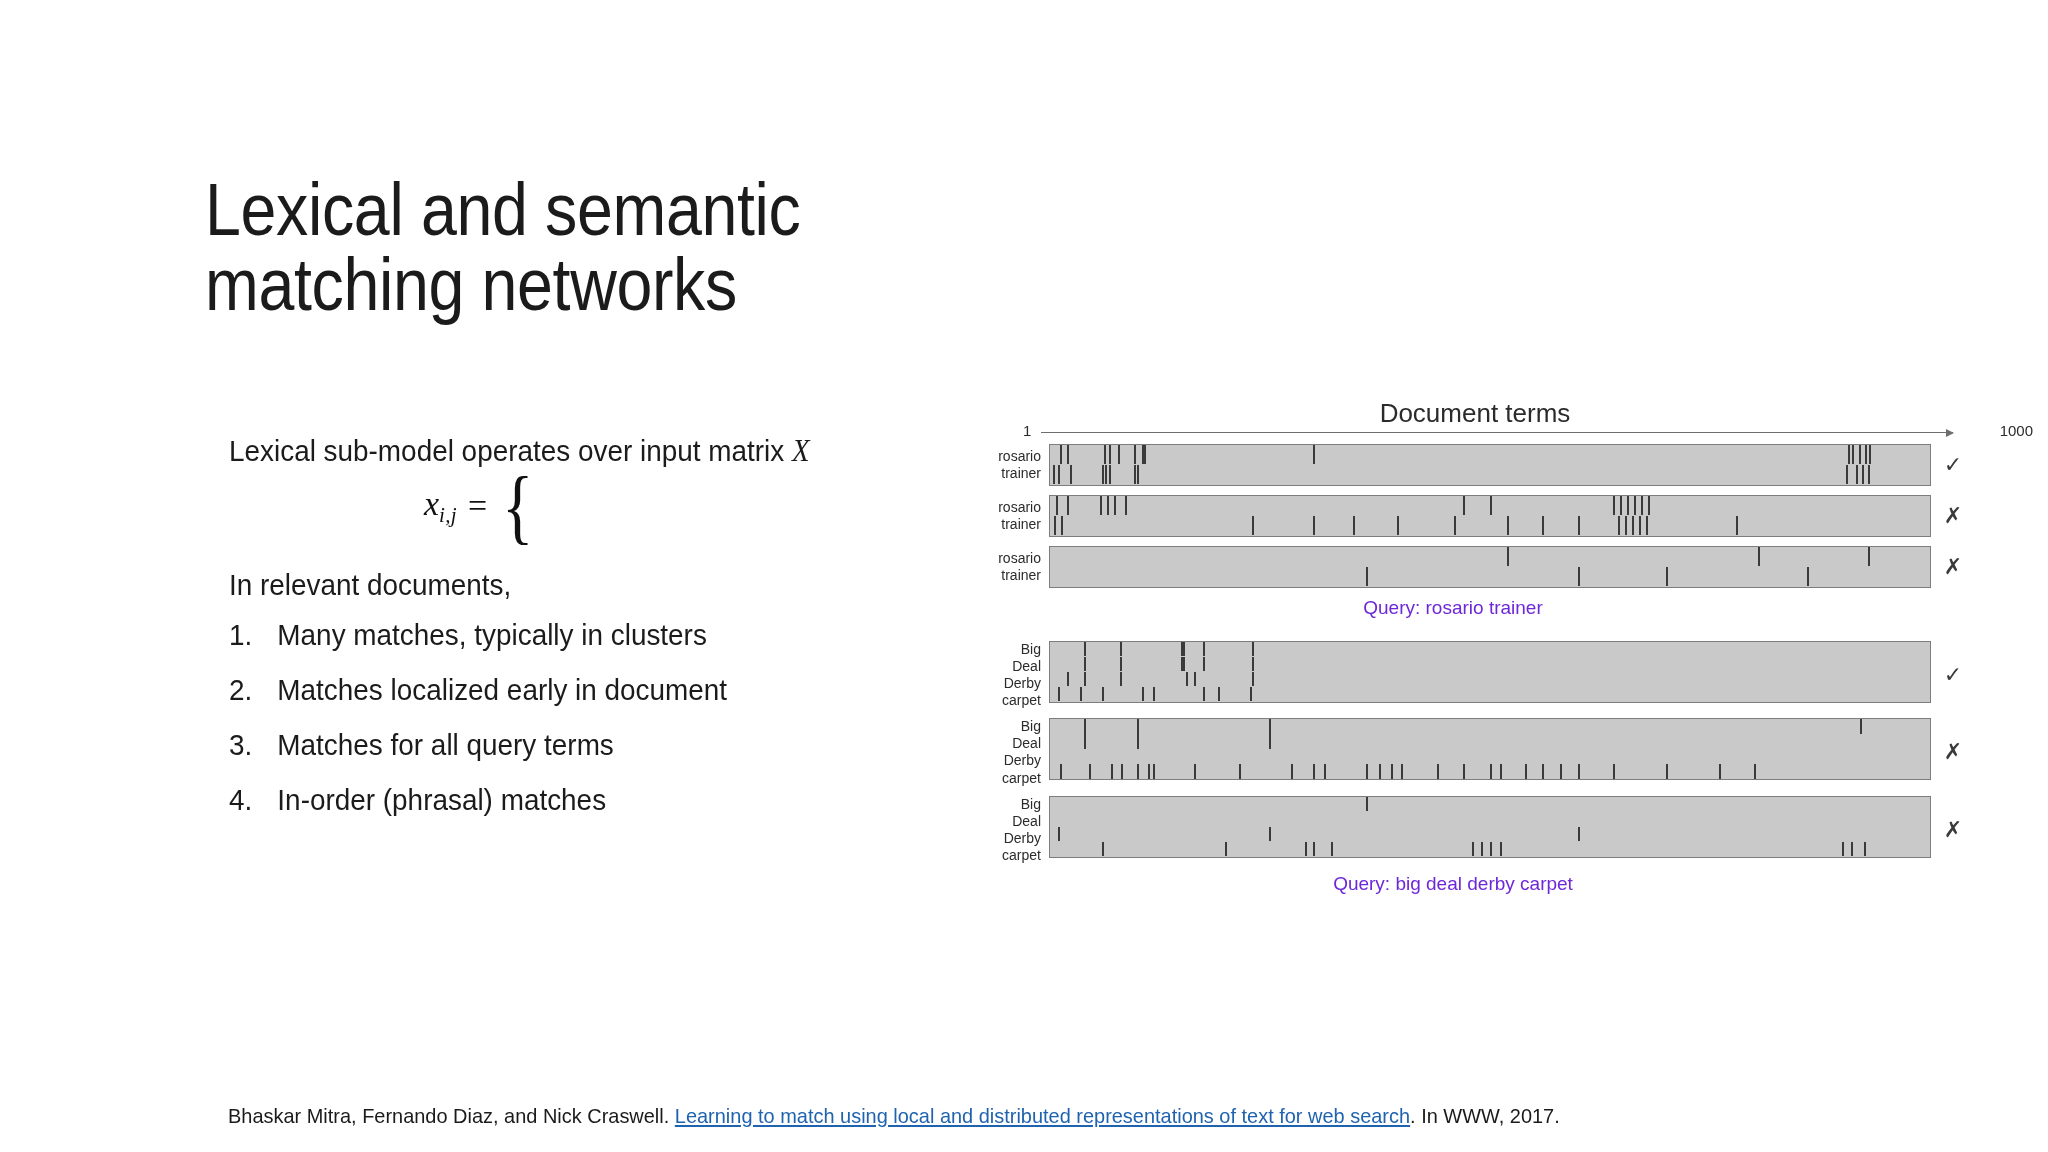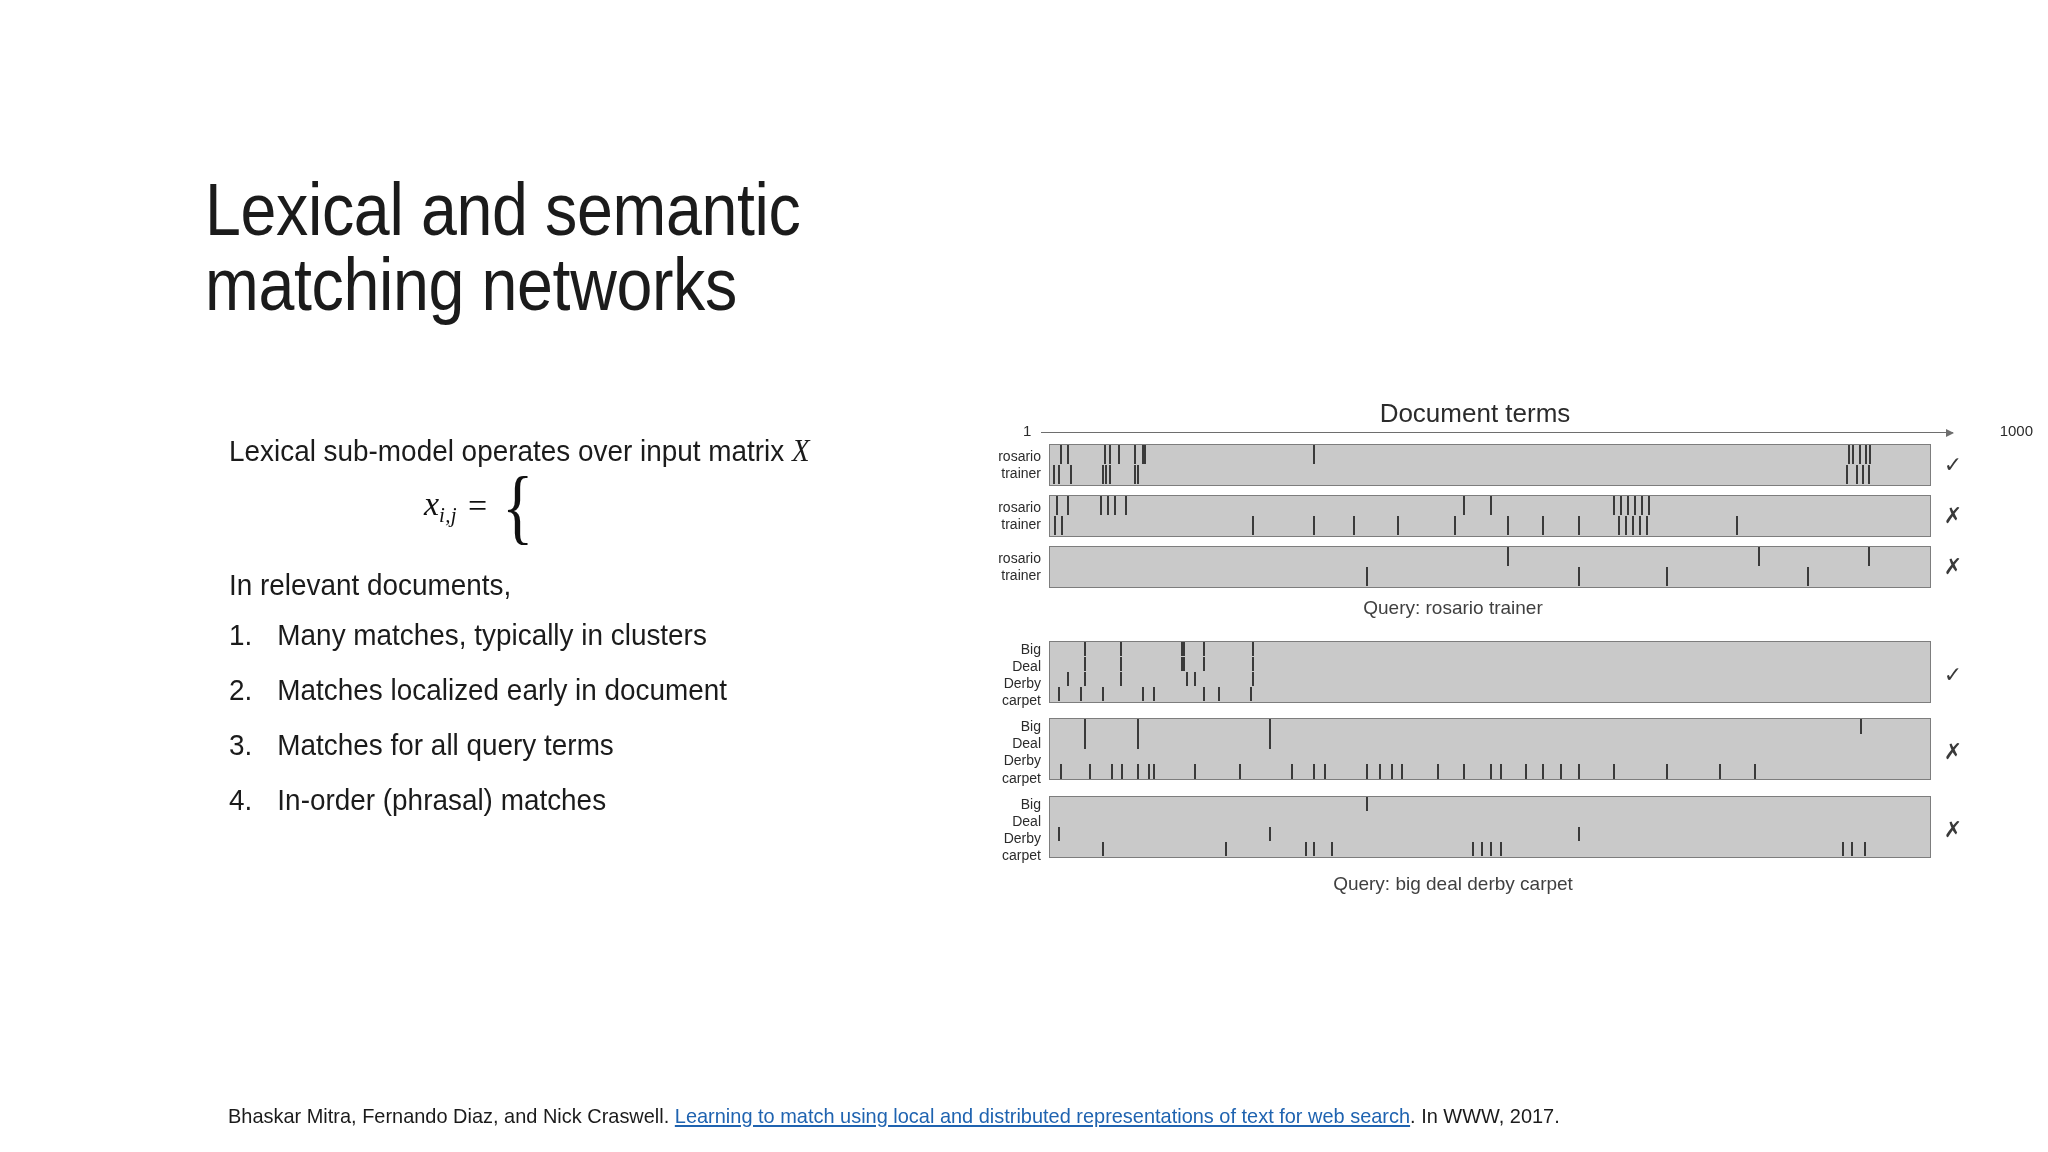--- a/index.html
+++ b/index.html
@@ -104,21 +104,21 @@
   .row-strip.h2{height:42px;}
   .row-strip.h4{height:62px;}
   .tick{
     position:absolute;width:2px;background:#3a3a3a;
   }
   .row-mark{
     width:44px;flex:0 0 44px;display:flex;align-items:center;
     justify-content:center;font-size:22px;color:#3a3a3a;
   }
   .qcap{
-    text-align:center;font-size:19px;color:#404040;
+    text-align:center;font-size:19px;color:#6d28d9;
     margin:8px 0 22px 0;padding-right:44px;
   }
 
   
   .citation{
     position:absolute;left:228px;top:1104px;width:1700px;
     font-size:21px;font-weight:300;color:#1b1b1b;white-space:nowrap;
     transform:scaleX(0.95);transform-origin:left top;
   }
   .citation a{color:#1f63b0;text-decoration:underline;}

